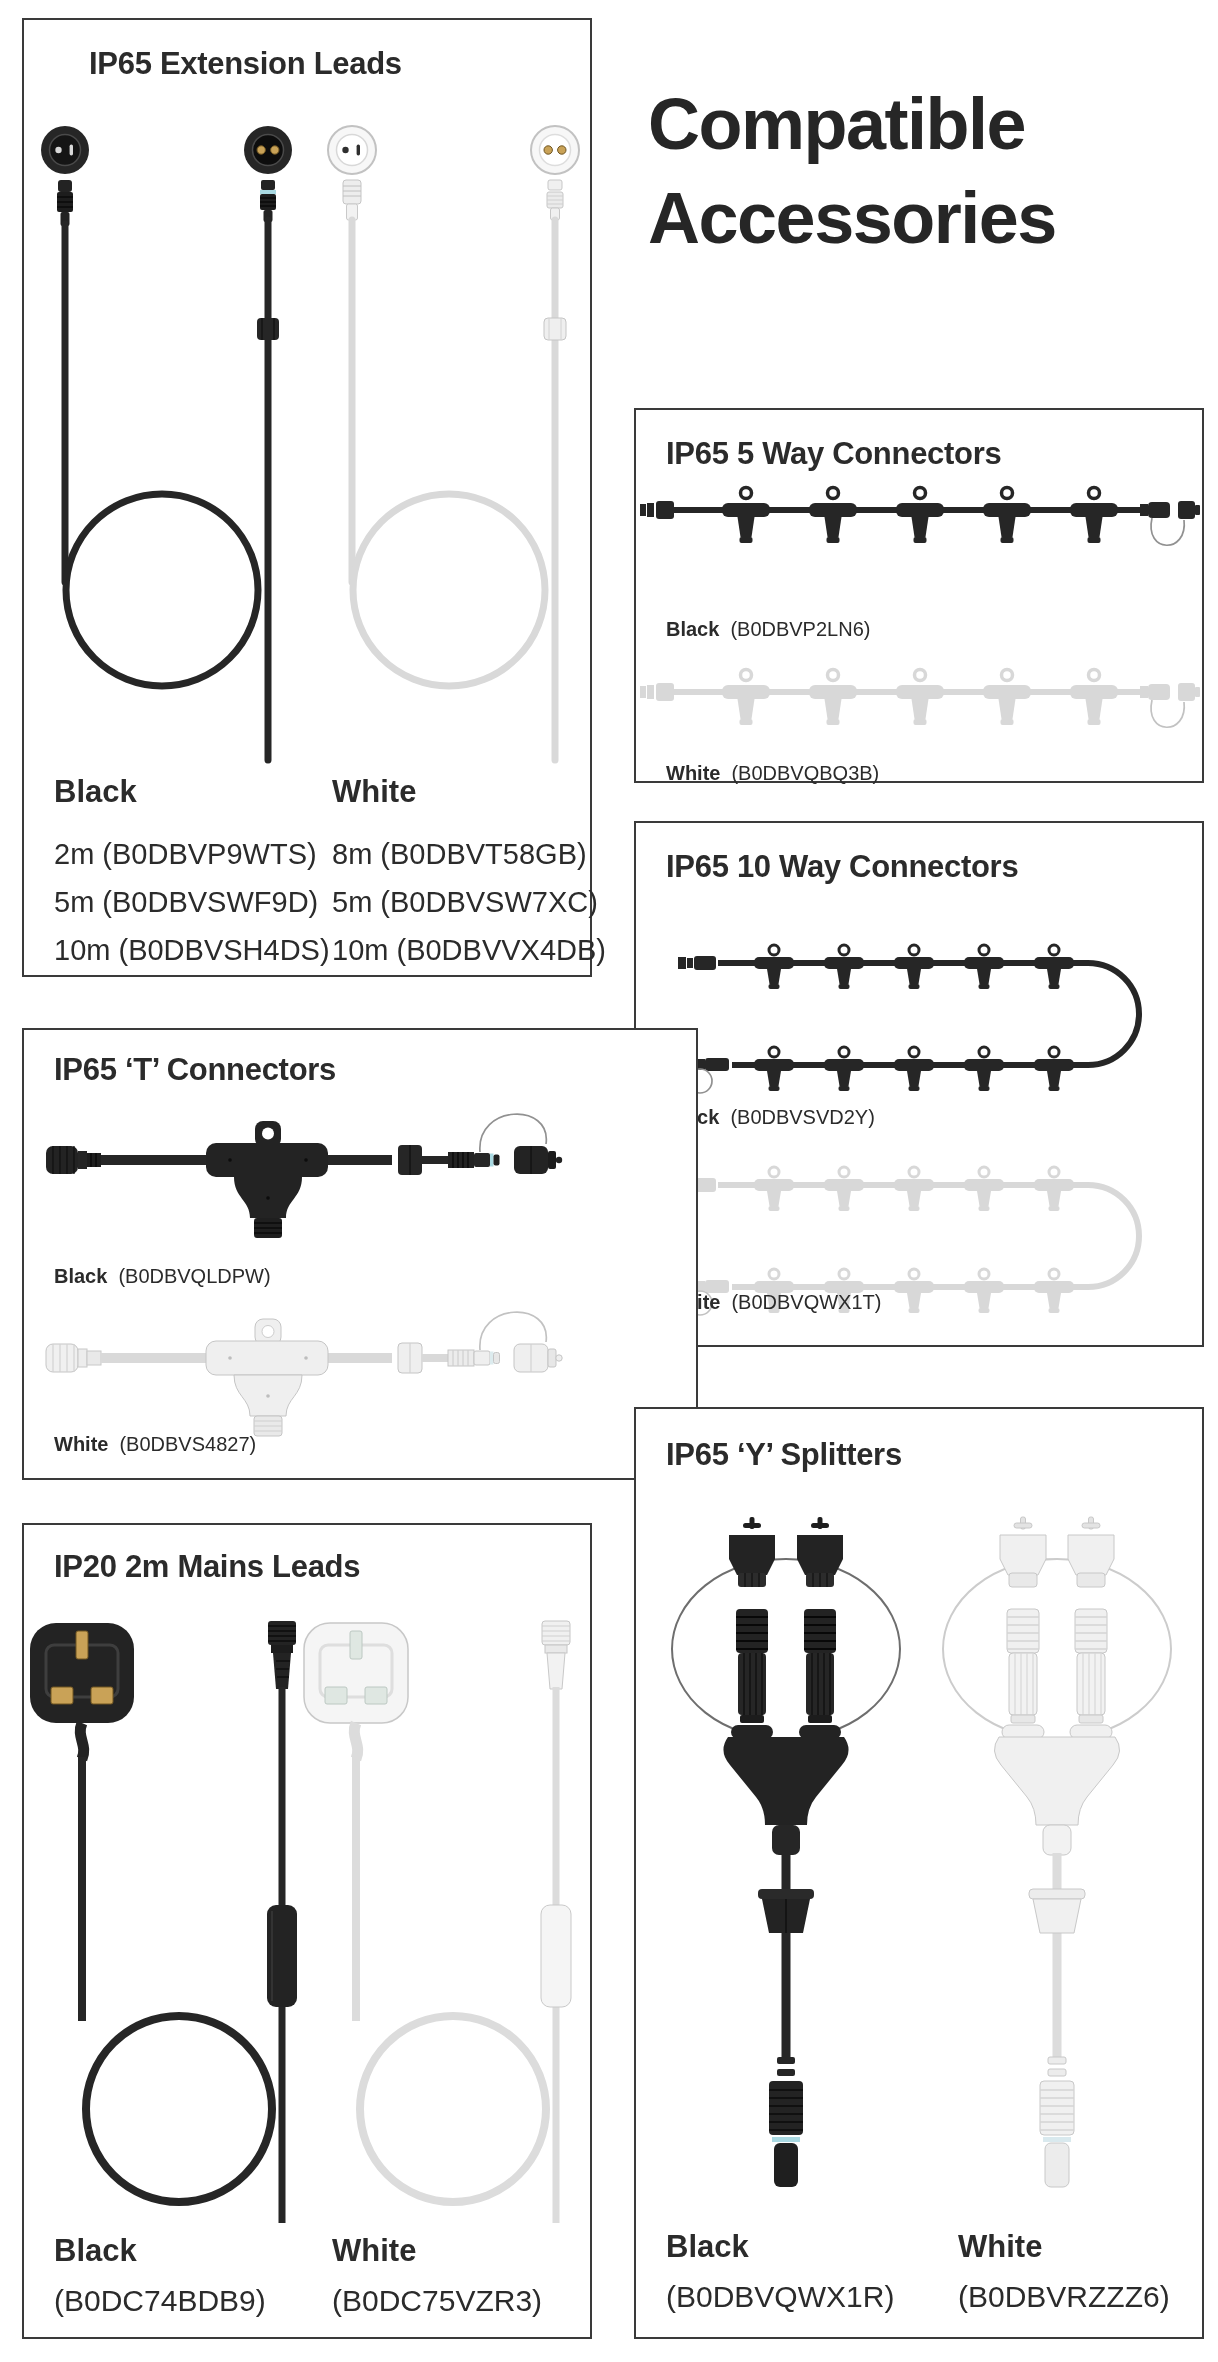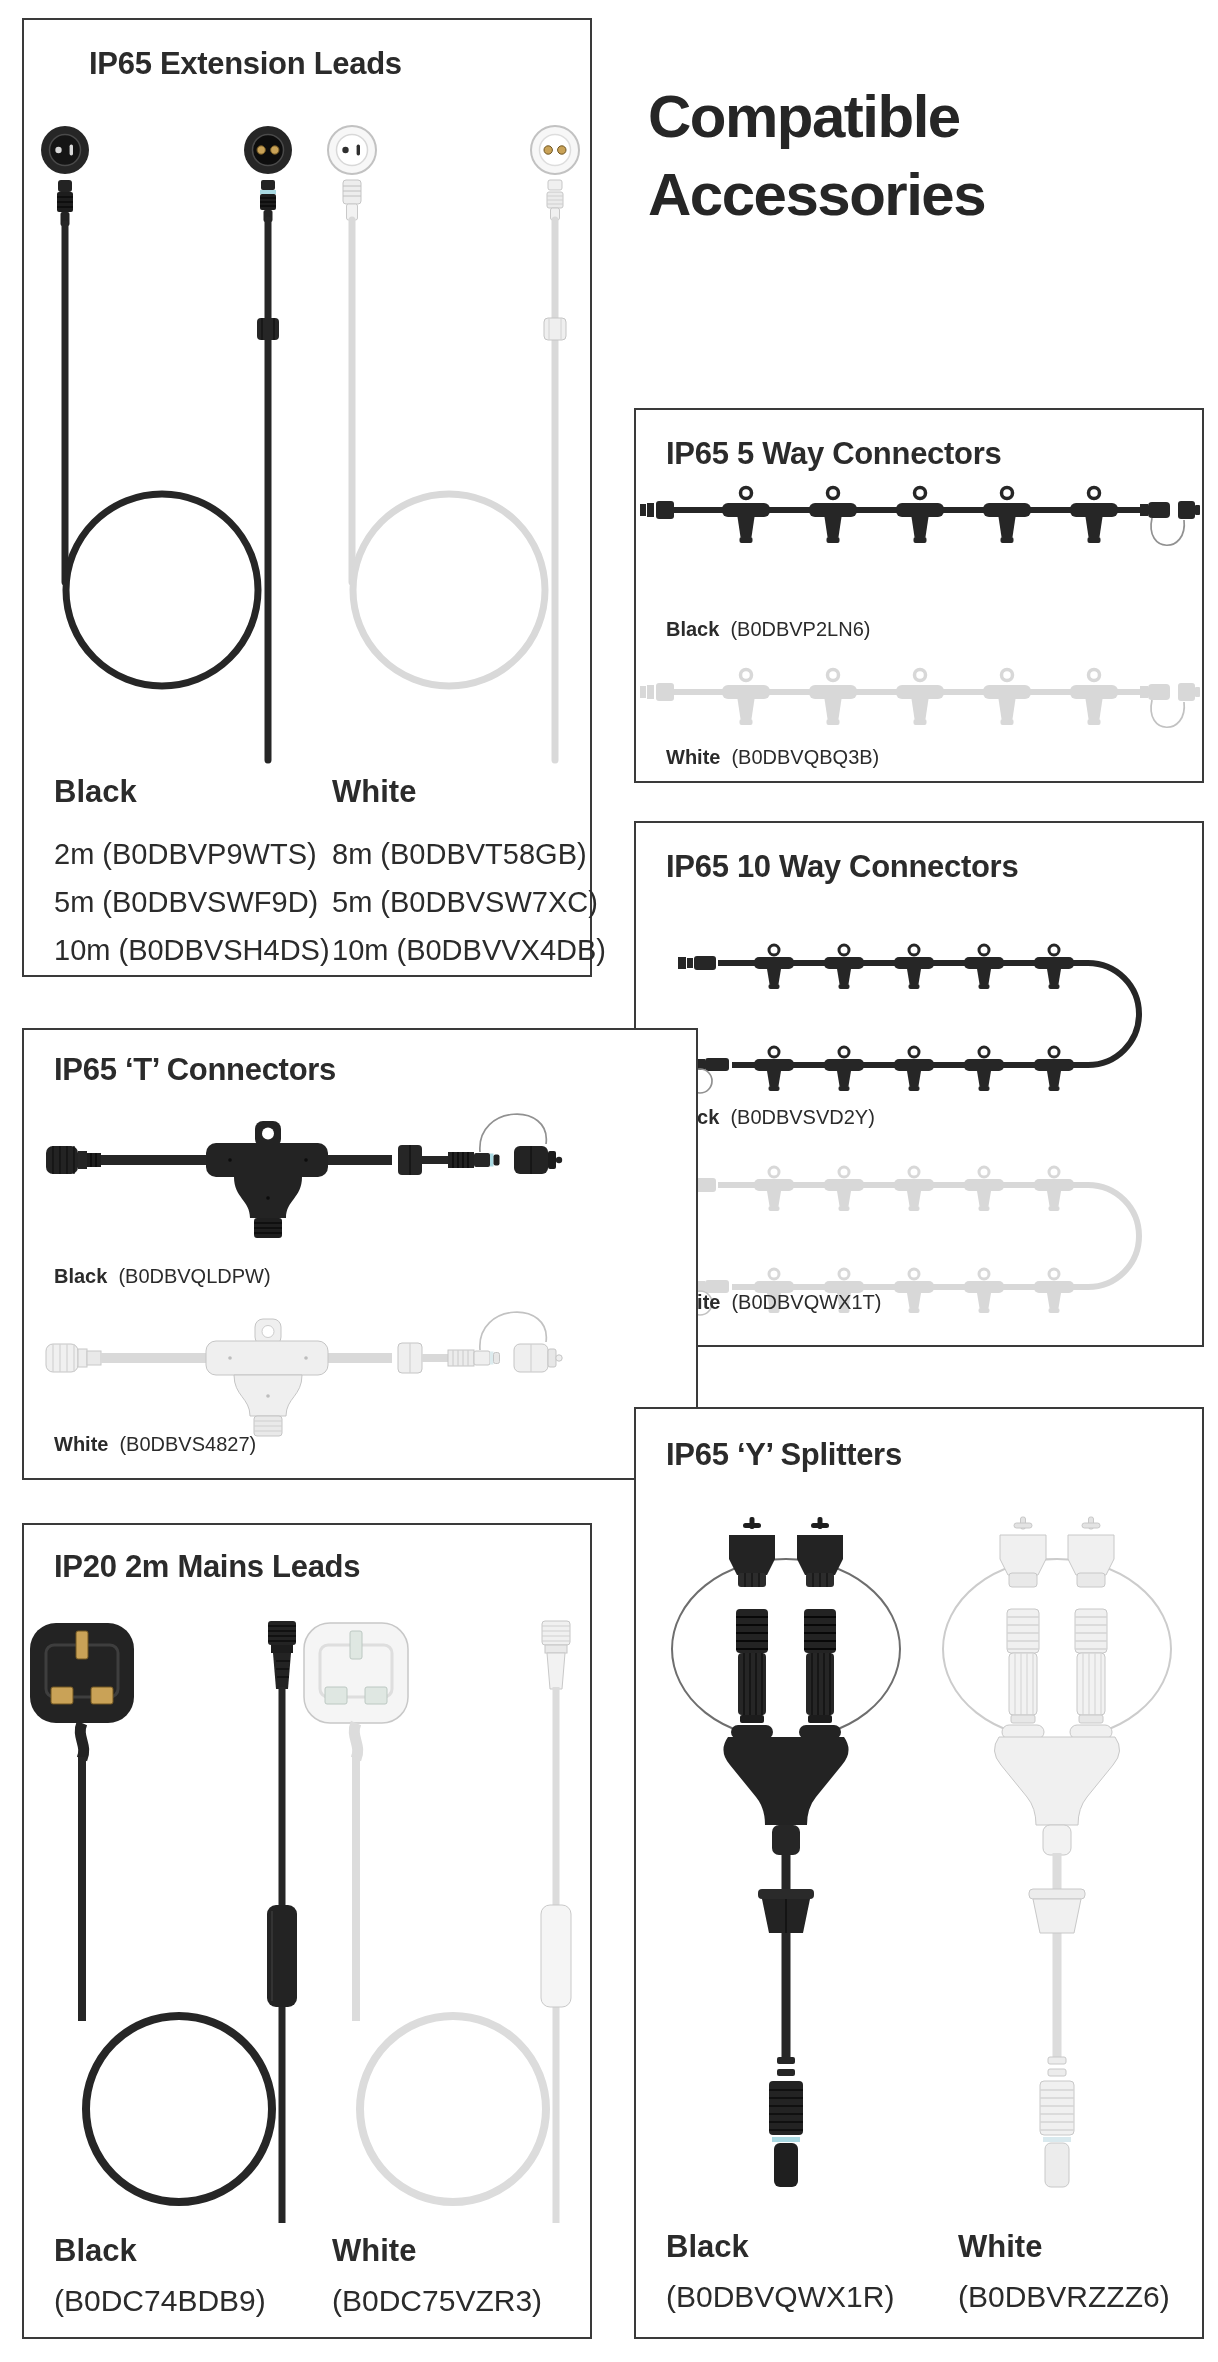--- a/index.html
+++ b/index.html
@@ -2,21 +2,21 @@
 <html><head>
 <meta charset="utf-8">
 <style>
   html,body{margin:0;padding:0;background:#ffffff;}
   #canvas{
     position:relative;width:1218px;height:2362px;background:#ffffff;
     font-family:"Liberation Sans", sans-serif;color:#2b2b2b;overflow:hidden;
   }
   .box{position:absolute;border:2px solid #3a3a3a;background:#ffffff;box-sizing:border-box;}
   .box-title{position:absolute;left:30px;font-size:31px;font-weight:700;letter-spacing:-0.3px;color:#2b2b2b;white-space:nowrap;}
-  .page-title{position:absolute;left:648px;top:78px;width:560px;font-size:60px;line-height:1.30;font-weight:700;letter-spacing:-1.5px;color:#262626;}
+  .page-title{position:absolute;left:648px;top:78px;width:560px;font-size:72px;line-height:1.30;font-weight:700;letter-spacing:-1.5px;color:#262626;}
   .vline{position:absolute;left:30px;font-size:20px;white-space:nowrap;}
   .vline .vlabel{font-weight:700;margin-right:11px;}
   .vline .vcode{font-weight:400;}
   .stack{position:absolute;font-size:30px;white-space:nowrap;}
   .stack .vlabel{font-weight:700;font-size:31px;}
   .stack .vcode{font-weight:400;margin-top:15px;}
   .col-head{font-weight:700;font-size:31px;margin-bottom:14px;}
   .ext-col{position:absolute;top:748px;font-size:29px;line-height:48px;white-space:nowrap;}
   svg{position:absolute;overflow:visible;}
   .lan{stroke:#919191;fill:none;stroke-width:1.7px;}
@@ -163,21 +163,21 @@
           <use href="#td5" x="284" y="40"></use>
           <use href="#td5" x="371" y="40"></use>
           <use href="#td5" x="458" y="40"></use>
         <rect x="504" y="34" width="8" height="12" fill="currentColor"></rect>
         <rect x="512" y="32" width="22" height="16" rx="4" fill="currentColor"></rect>
         <rect x="542" y="31" width="17" height="18" rx="3" fill="currentColor"></rect>
         <rect x="559" y="35" width="5" height="10" rx="1" fill="currentColor"></rect>
         <path d="M516,48 C508,84 552,84 548,50" class="wlan"></path>
       </g>
     </svg>
-    <div class="vline" style="top:336px;text-align:right;">
+    <div class="vline" style="top:352px;text-align:right;">
       <span class="vlabel">White</span><span class="vcode">(B0DBVQBQ3B)</span>
     </div>
   </div>
 
   <div class="box" style="left:634px;top:821px;width:570px;height:526px;">
     <div class="box-title" style="top:26px;">IP65 10 Way Connectors</div>
 
     <svg width="566" height="152" viewBox="0 0 566 152" style="left:0px;top:118px;">
       <defs>
         <g id="td10">

